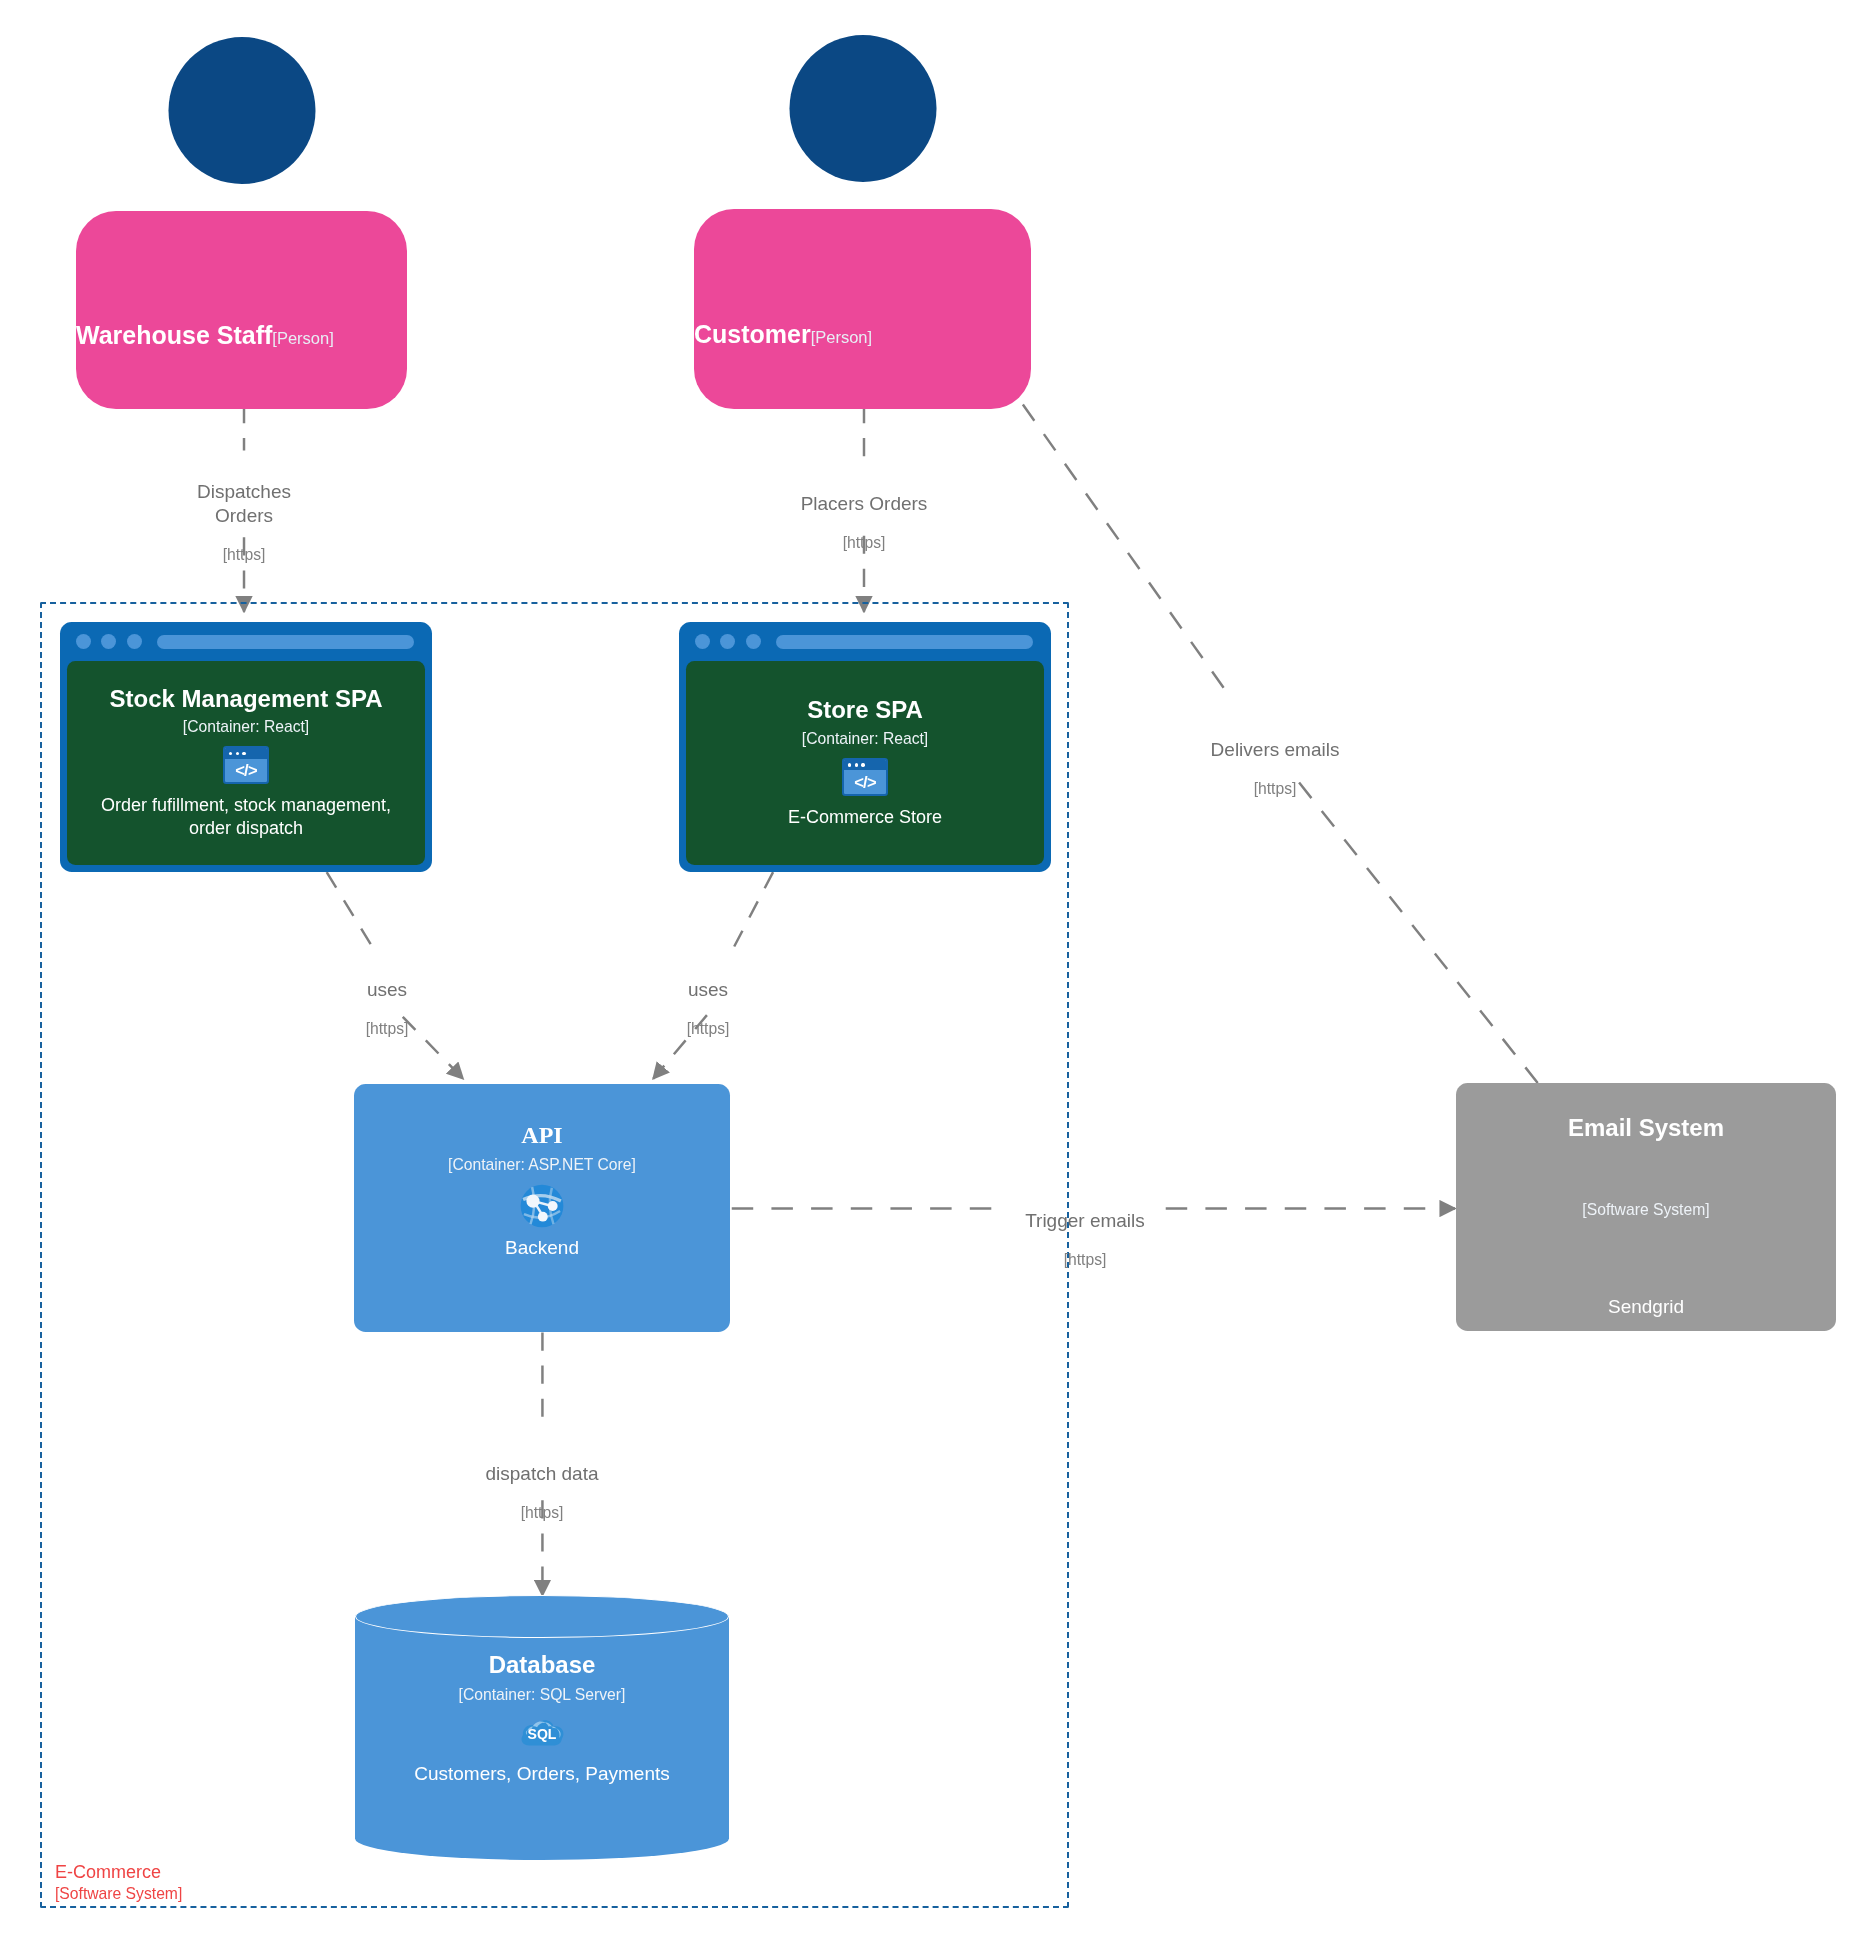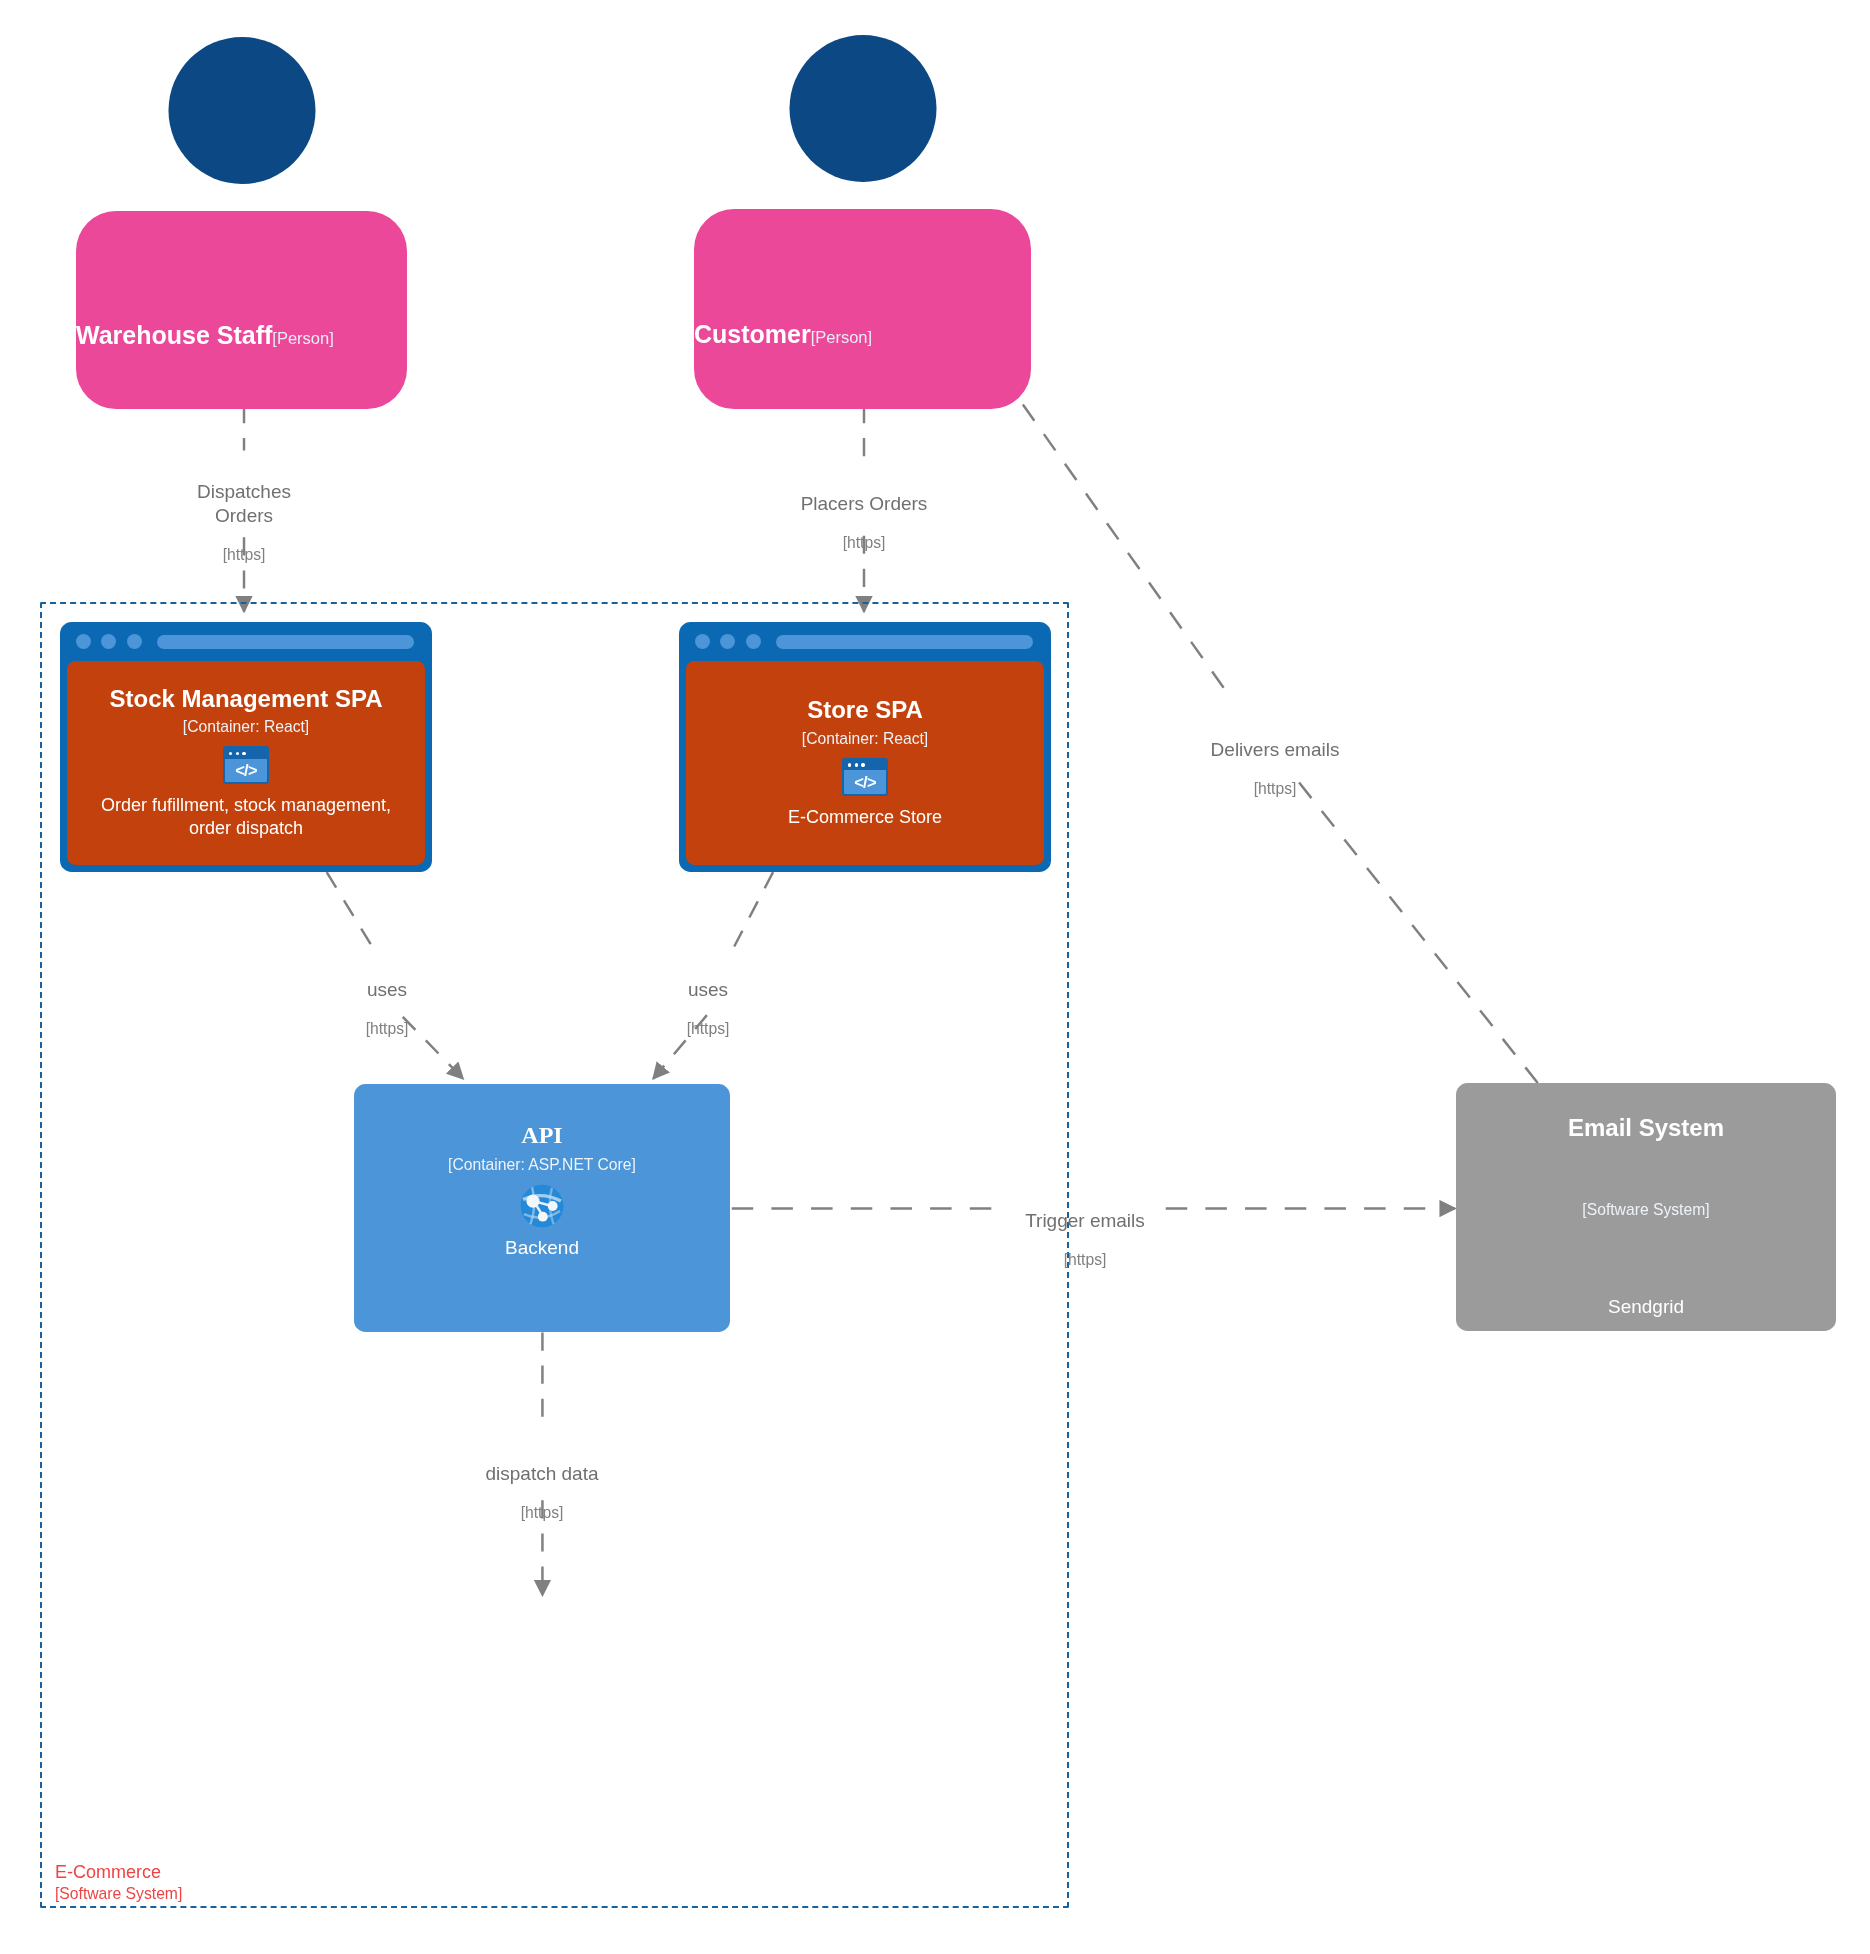--- a/index.html
+++ b/index.html
@@ -120,21 +120,21 @@
   .spa .urlbar {
     flex: 1 1 auto;
     height: 14px;
     border-radius: 7.4px;
     background: #4b95d8;
     margin-left: 4.1px;
   }
   .spa .screen {
     flex: 1 1 auto;
     margin-top: 6.6px;
-    background: #c2410c;
+    background: #14532d;
     border-radius: 8.3px;
     display: flex;
     flex-direction: column;
     align-items: center;
     justify-content: center;
     padding: 6.6px 11.6px;
     box-sizing: border-box;
   }
 
   
@@ -401,20 +401,36 @@
         <line x1="18" y1="22" x2="40" y2="28" stroke="#e8f2fb" stroke-width="3"></line>
         <line x1="18" y1="22" x2="29" y2="40" stroke="#e8f2fb" stroke-width="3"></line>
         <circle cx="17" cy="22" r="8" fill="#f2f7fc"></circle>
         <circle cx="41" cy="28" r="6" fill="#f2f7fc"></circle>
         <circle cx="29" cy="41" r="6" fill="#f2f7fc"></circle>
       </svg>
     </div>
     <div class="n-desc" style="font-size:19px;">Backend</div>
   </div>
 
+  <div class="db" style="left:355px; top:1595px; width:374px; height:265px;">
+    <div class="cyl-body"></div>
+    <div class="cyl-top"></div>
+    <div class="cyl-content">
+      <div class="n-title" style="font-size:24px;">Database</div>
+      <div class="n-tech" style="font-size:15.7px; margin-top:5.8px;">[Container: SQL Server]</div>
+      <div class="sql-icon">
+        <svg width="48" height="35" viewBox="0 0 58 42">
+          <path d="M14 38 C5 38 2 31 6 25 C5 16 15 10 22 15 C26 5 40 5 43 15 C53 13 58 23 53 30 C52 36 47 38 42 38 Z" fill="#2f8fd6"></path>
+          <path d="M14 20 C10 18 8 23 11 25 C9 17 18 12 23 16 C27 8 39 8 42 17 C50 16 54 24 50 29 C52 19 44 13 37 15 C33 6 20 7 17 17 Z" fill="#9fcdee" opacity="0.85"></path>
+          <text x="29" y="30" text-anchor="middle" fill="#ffffff" font-family="Liberation Sans, sans-serif" font-size="17" font-weight="bold">SQL</text>
+        </svg>
+      </div>
+      <div class="n-desc" style="font-size:19px;">Customers, Orders, Payments</div>
+    </div>
+  </div>
 
   <div class="boxnode external" style="left:1456px; top:1083px; width:380px; height:248px; justify-content:space-between; padding-top:31px;">
     <div class="n-title" style="font-size:24px;">Email System</div>
     <div class="n-tech" style="font-size:15.7px; margin-top:5.8px;">[Software System]</div>
     <div class="n-desc" style="font-size:19px; margin-top:23px;">Sendgrid</div>
   </div>
 
   <div class="edge-label" style="left:244px; top:463px; width:248px;">
     <span class="el-text">Dispatches
 Orders</span>

